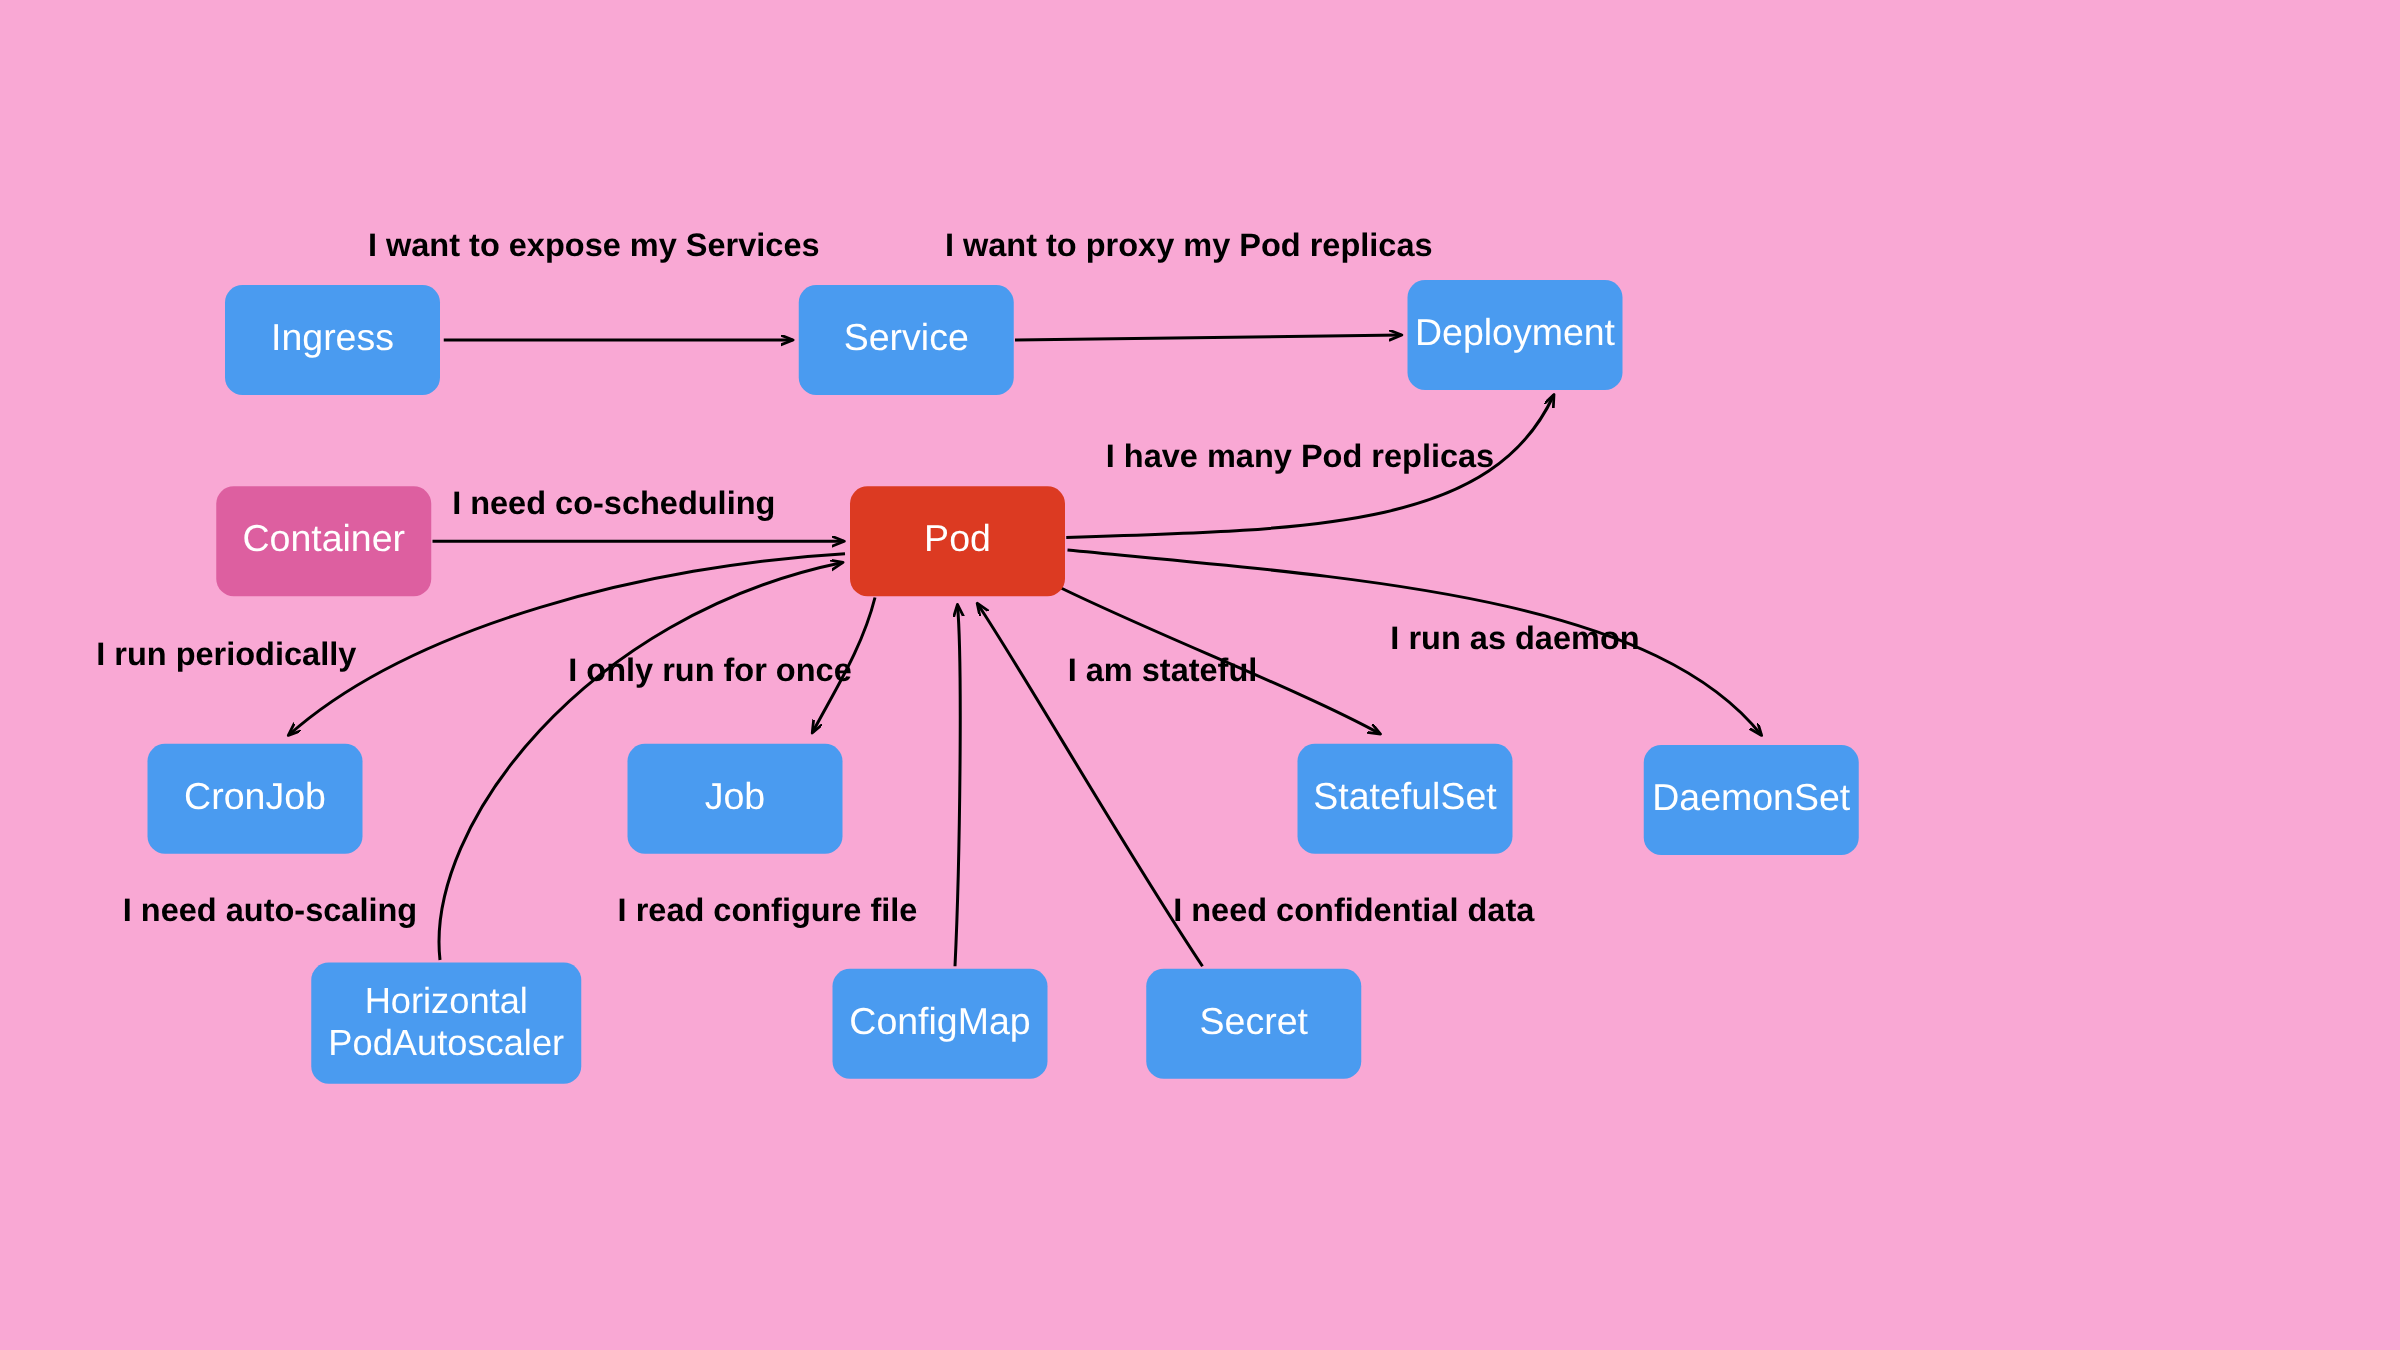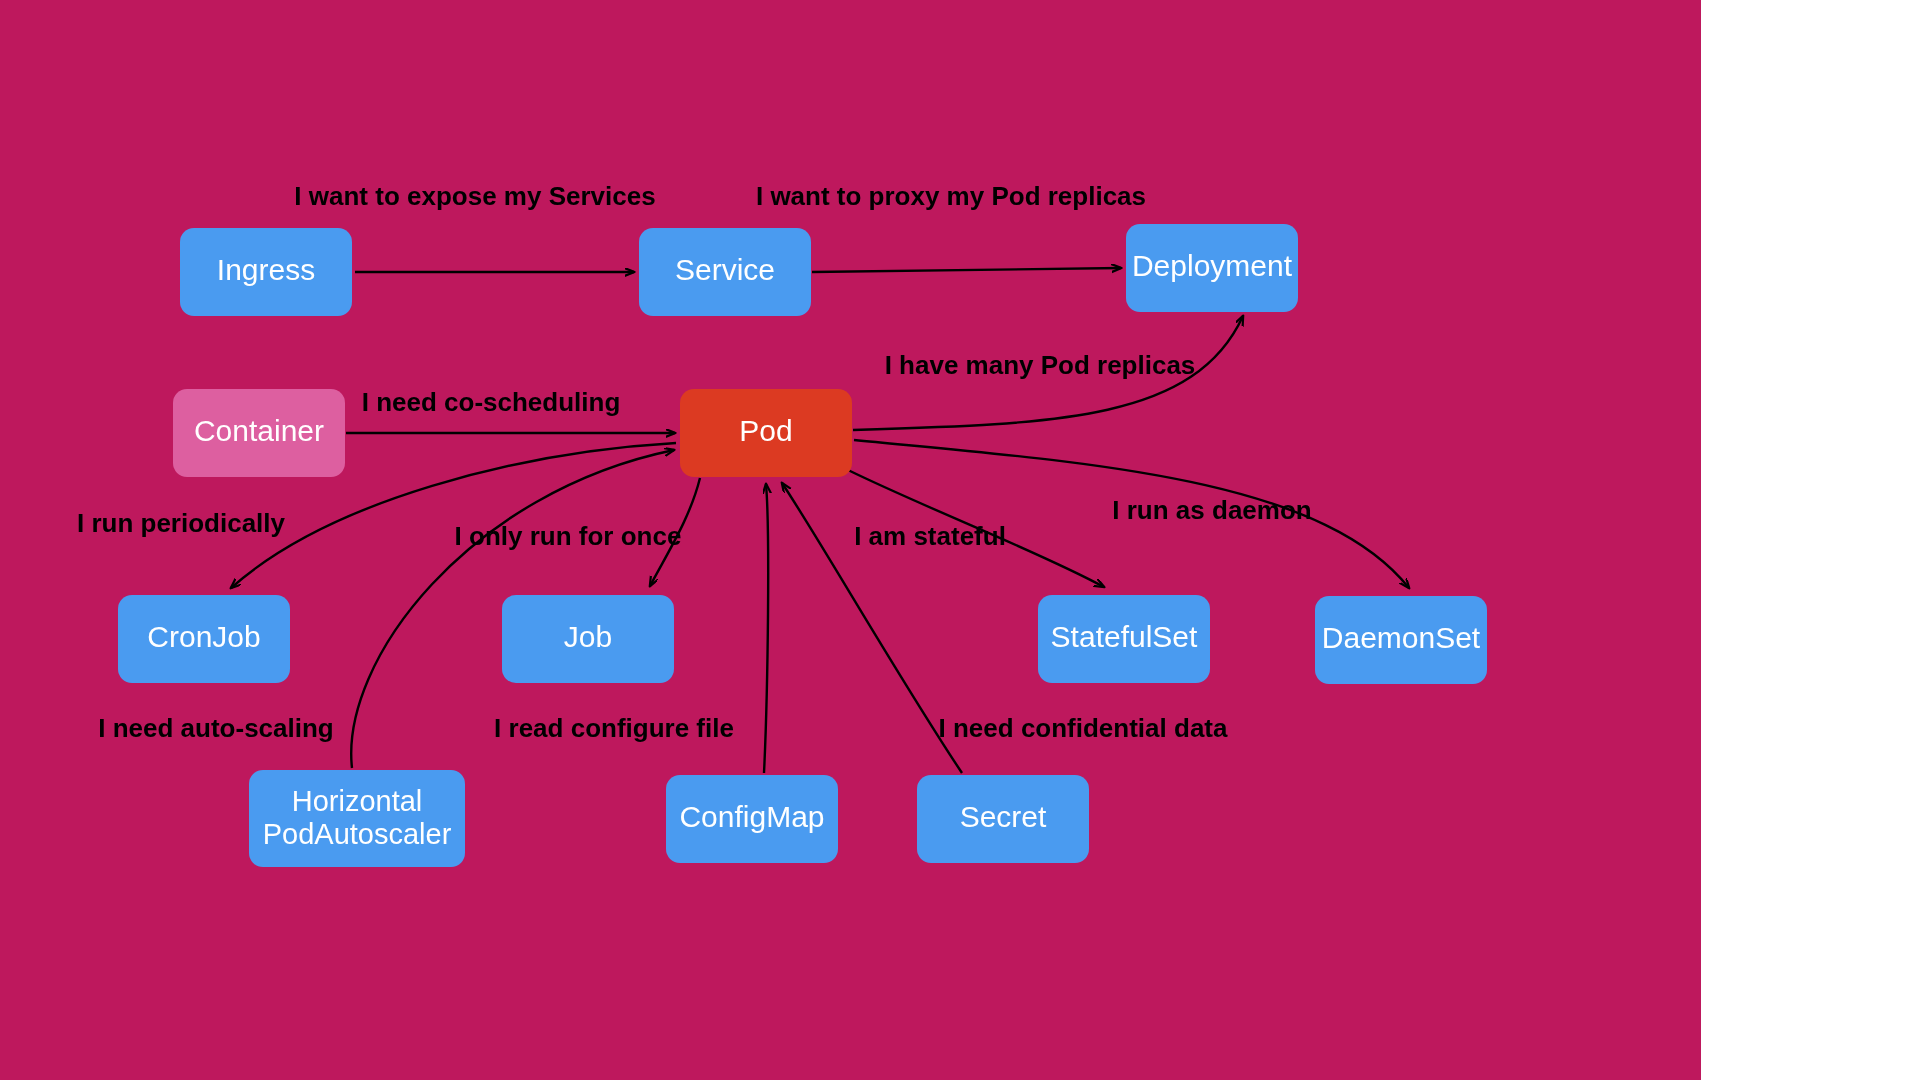--- a/index.html
+++ b/index.html
@@ -8,23 +8,23 @@
     background: #ffffff;
   }
   body {
     width: 1920px;
     height: 1080px;
     overflow: hidden;
     font-family: "Liberation Sans", sans-serif;
   }
   #diagram-root {
     position: relative;
-    width: 1701px;
+    width: 1920px;
     height: 1080px;
-    background: #be185d;
+    background: #f9a8d4;
   }
   svg#diagram-canvas {
     position: absolute;
     top: 0;
     left: 0;
     width: 1920px;
     height: 1080px;
     display: block;
   }
   .node-rect {

